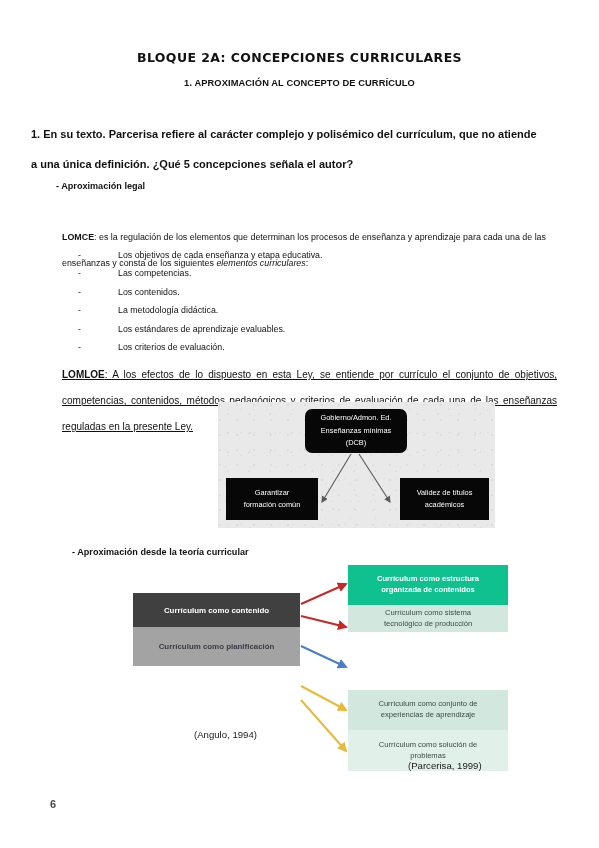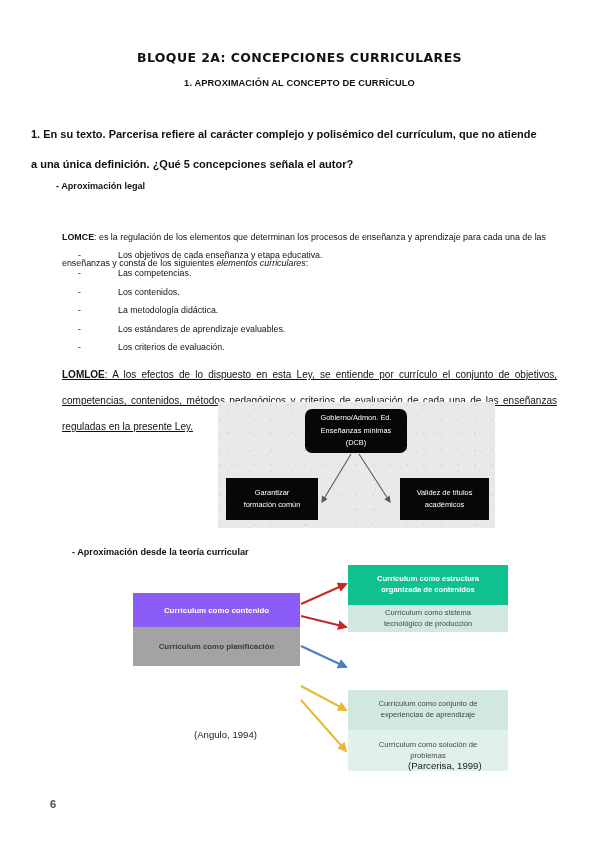--- a/index.html
+++ b/index.html
@@ -189,21 +189,21 @@
     display: flex;
     align-items: center;
     justify-content: center;
     text-align: center;
     font-size: 7.9px;
     line-height: 11px;
     font-weight: bold;
     padding: 0 6px;
     box-sizing: border-box;
   }
-  .lbox.l0 { top: 35px;  height: 34px; background: #8b5cf6; color: #ffffff; }
+  .lbox.l0 { top: 35px;  height: 34px; background: #404040; color: #ffffff; }
   .lbox.l1 { top: 69px;  height: 39px; background: #a3a3a3; color: #3a3a46; }
   .lbox.l2 { top: 112px; height: 57px; background: #e5e5f3; color: #a9a9be; }
 
   .rbox {
     position: absolute;
     left: 228px;
     width: 160px;
     display: flex;
     align-items: center;
     justify-content: center;

